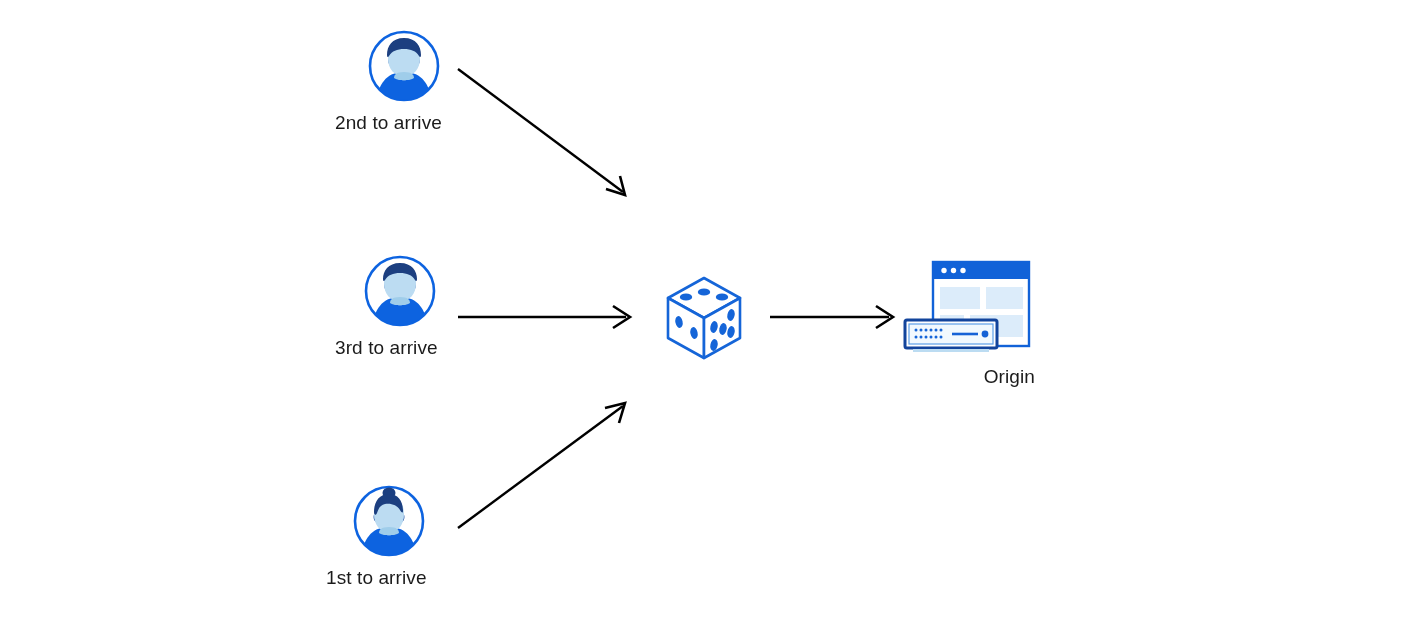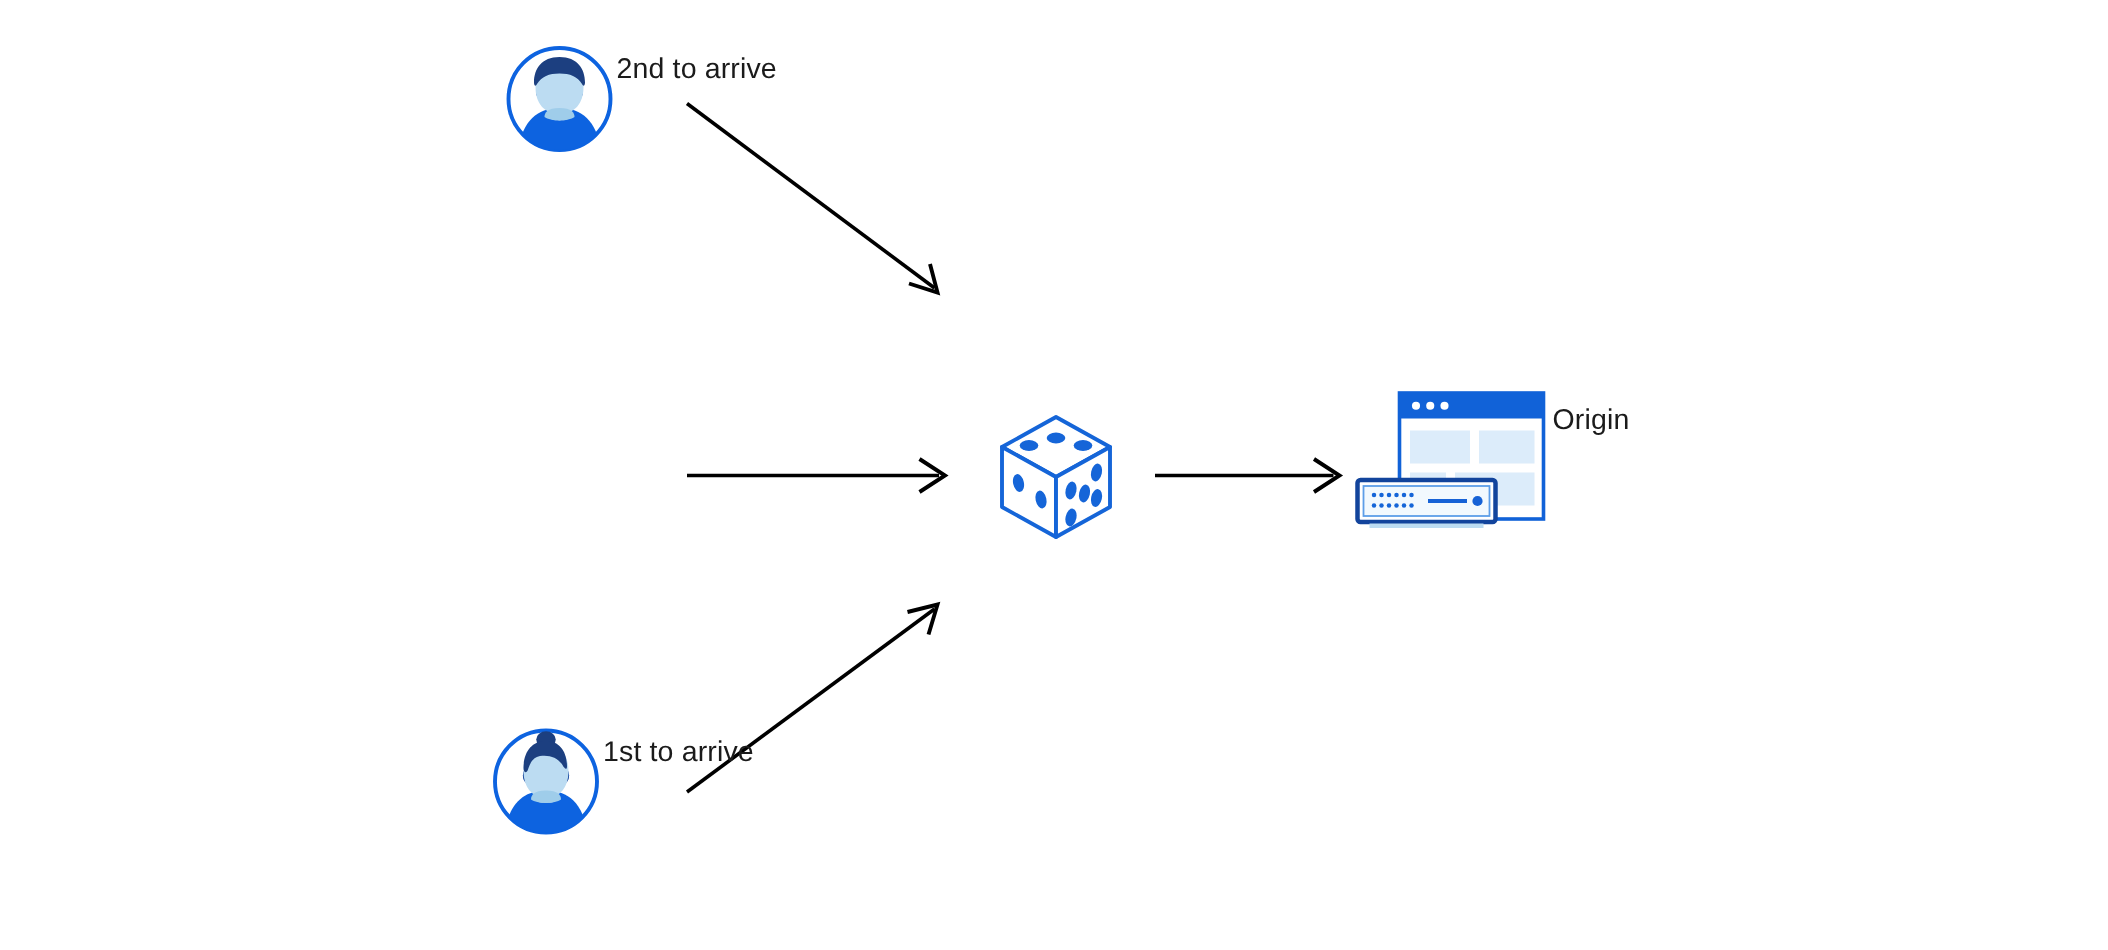--- a/index.html
+++ b/index.html
@@ -13,42 +13,43 @@
   #canvas {
     position: relative;
     width: 1405px;
     height: 633px;
     background: #ffffff;
     overflow: hidden;
   }
   .node {
     position: absolute;
     display: flex;
-    align-items: flex-start;
+    flex-direction: column;
+    align-items: flex-end;
   }
   .node-label {
     margin-top: 8px;
     font-size: 19px;
     color: #1b1b1b;
     font-family: "Liberation Sans", sans-serif;
     white-space: nowrap;
     letter-spacing: 0.1px;
   }
   .avatar-wrap { width: 76px; height: 76px; }
   .dice-wrap { width: 96px; height: 96px; }
   .origin-wrap { width: 140px; height: 110px; }
   .arrow-layer {
     position: absolute;
     left: 0; top: 0;
     width: 1405px;
     height: 633px;
     pointer-events: none;
   }
   .origin-label {
-    margin-top: 14px;
+    margin-top: 0;
   }
 </style>
 </head>
 <body>
 
 <div id="canvas">
 
   <svg class="arrow-layer" viewBox="0 0 1405 633" width="1405" height="633">
     <g fill="none" stroke="#000000" stroke-width="2.4" stroke-linecap="butt" stroke-linejoin="miter">
 
@@ -90,20 +91,42 @@
           <ellipse cx="49.5" cy="33" rx="3.6" ry="5.2" fill="#bcdcf2" stroke="#12449c" stroke-width="1.1"></ellipse>
           <path d="M38 12 C27 12 22 20 22 30 C22 41 28 48 38 48 C48 48 54 41 54 30 C54 20 49 12 38 12 Z" fill="#bcdcf2"></path>
           <path d="M38 10 C26 10 21 18 21 27 C21 29 22 30 23 28 C26 23 31 21 38 21 C45 21 50 23 53 28 C54 30 55 29 55 27 C55 18 50 10 38 10 Z" fill="#1c3f80"></path>
           <path d="M38 44 C30 44 28 47 28 50 C32 53 44 53 48 50 C48 47 46 44 38 44 Z" fill="#9fcdea"></path>
         </g>
       </svg>
     </div>
     <div class="node-label">2nd to arrive</div>
   </div>
 
+  <div class="node" style="left:335px; top:253px;">
+    <div class="avatar-wrap">
+      <svg viewBox="0 0 76 76" width="76" height="76">
+        <defs>
+          <clipPath id="clipB">
+              <circle cx="38" cy="38" r="34"></circle>
+            </clipPath>
+        </defs>
+        <circle cx="38" cy="38" r="34" fill="#ffffff" stroke="#0d63e0" stroke-width="2.6"></circle>
+        <g clip-path="url(#clipB)">
+          <path d="M38 44 C22 44 12 54 10 76 L66 76 C64 54 54 44 38 44 Z" fill="#0d63e0"></path>
+          <path d="M31 36 h14 v14 c0 3 -14 3 -14 0 Z" fill="#bcdcf2"></path>
+          <ellipse cx="26.5" cy="33" rx="3.6" ry="5.2" fill="#bcdcf2" stroke="#12449c" stroke-width="1.1"></ellipse>
+          <ellipse cx="49.5" cy="33" rx="3.6" ry="5.2" fill="#bcdcf2" stroke="#12449c" stroke-width="1.1"></ellipse>
+          <path d="M38 12 C27 12 22 20 22 30 C22 41 28 48 38 48 C48 48 54 41 54 30 C54 20 49 12 38 12 Z" fill="#bcdcf2"></path>
+          <path d="M38 10 C26 10 21 18 21 26 C21 28 22 29 23 27 C26 22 31 20 38 20 C45 20 50 22 53 27 C54 29 55 28 55 26 C55 18 50 10 38 10 Z" fill="#1c3f80"></path>
+          <path d="M38 44 C30 44 28 47 28 50 C32 53 44 53 48 50 C48 47 46 44 38 44 Z" fill="#9fcdea"></path>
+        </g>
+      </svg>
+    </div>
+    <div class="node-label">3rd to arrive</div>
+  </div>
 
   <div class="node" style="left:326px; top:483px;">
     <div class="avatar-wrap">
       <svg viewBox="0 0 76 76" width="76" height="76">
         <defs>
           <clipPath id="clipC">
               <circle cx="38" cy="38" r="34"></circle>
             </clipPath>
         </defs>
         <circle cx="38" cy="38" r="34" fill="#ffffff" stroke="#0d63e0" stroke-width="2.6"></circle>

